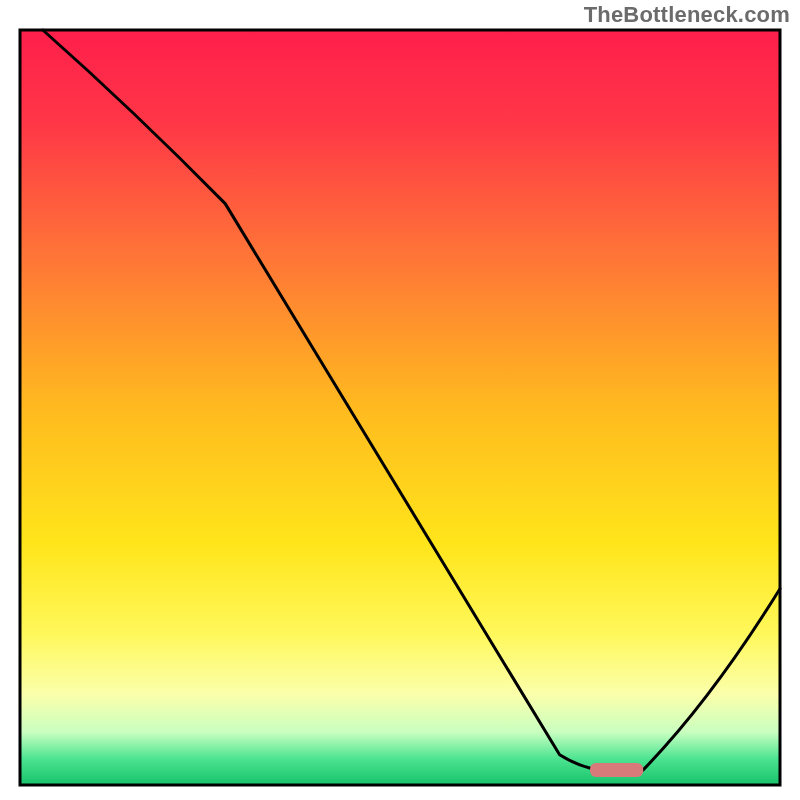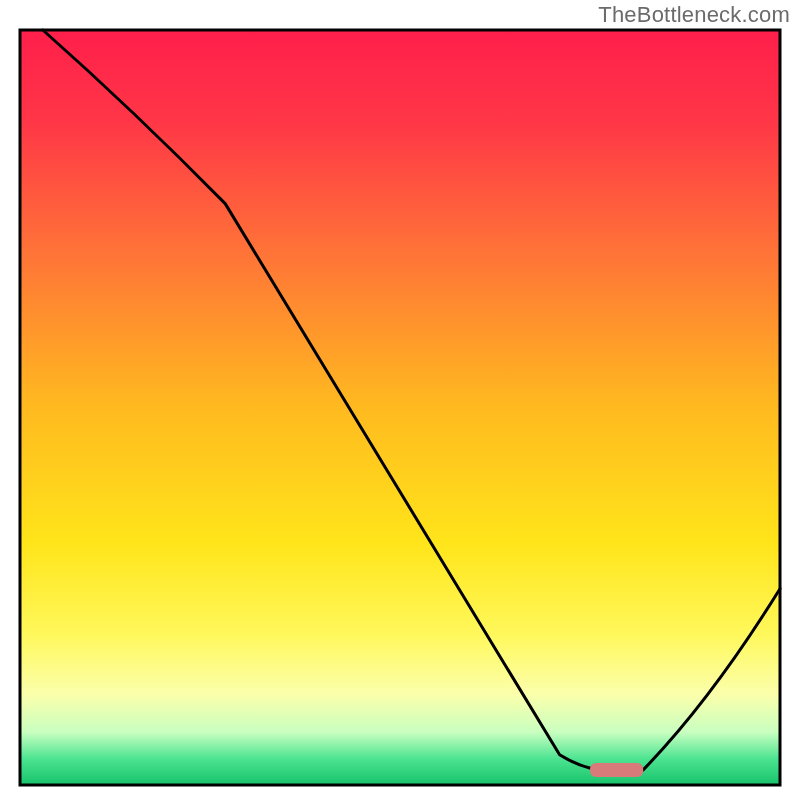--- a/index.html
+++ b/index.html
@@ -5,21 +5,21 @@
   * { margin: 0; padding: 0; box-sizing: border-box; }
   html, body { width: 800px; height: 800px; overflow: hidden; background: #fff; }
   .wrap { position: relative; width: 800px; height: 800px; }
   svg { display: block; }
   .watermark {
     position: absolute;
     top: 2px;
     right: 10px;
     font-family: Arial, Helvetica, sans-serif;
     font-size: 22px;
-    font-weight: 400;
+    font-weight: 700;
     color: #6b6b6b;
     letter-spacing: 0.2px;
   }
 </style>
 </head>
 <body>
 
 <div class="wrap">
   <div class="watermark">TheBottleneck.com</div>
   <svg id="chart-svg" width="800" height="800" viewBox="0 0 800 800">

